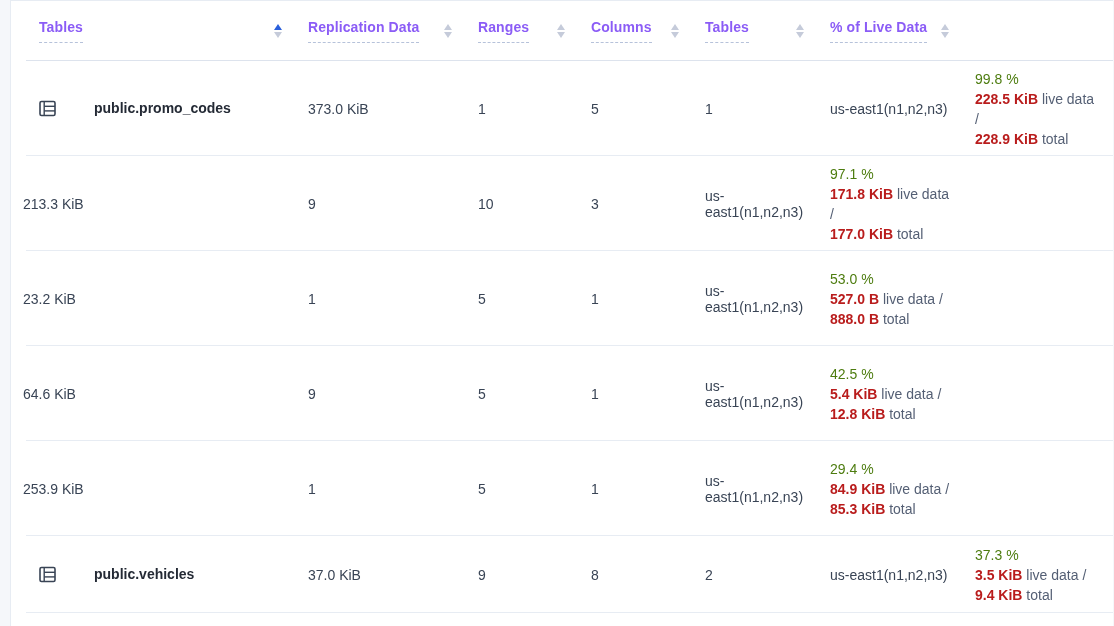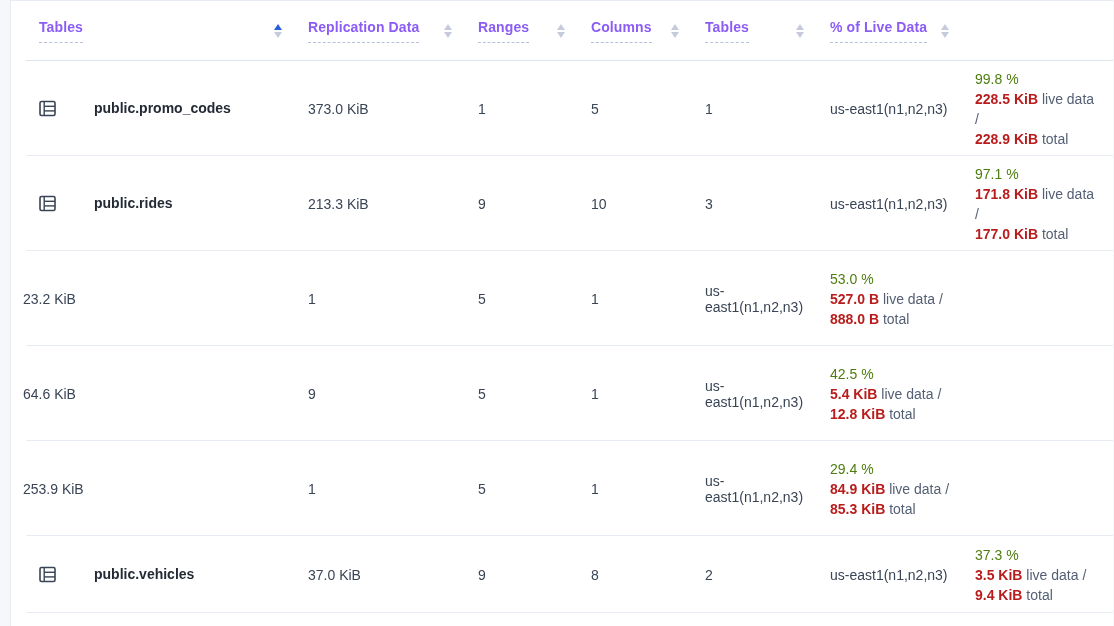--- a/index.html
+++ b/index.html
@@ -112,31 +112,20 @@
       <div class="live-line">
         <span class="val">228.5 KiB</span> <span class="suffix">live data /</span>
       </div>
       <div class="live-line">
         <span class="val">228.9 KiB</span> <span class="suffix">total</span>
       </div>
     </div>
   </div>
 
   <div class="tr grid">
-    <div class="td td-name">
-      <span class="tbl-icon">
-        <svg width="17" height="17" viewBox="0 0 17 17" fill="none" xmlns="http://www.w3.org/2000/svg">
-          <rect x="1" y="1.5" width="15" height="14" rx="1.5" stroke="#394455" stroke-width="1.6"></rect>
-          <line x1="5.2" y1="1.5" x2="5.2" y2="15.5" stroke="#394455" stroke-width="1.4"></line>
-          <line x1="5.2" y1="6.3" x2="16" y2="6.3" stroke="#394455" stroke-width="1.4"></line>
-          <line x1="5.2" y1="10.9" x2="16" y2="10.9" stroke="#394455" stroke-width="1.4"></line>
-        </svg>
-      </span>
-      <span class="name">public.rides</span>
-    </div>
     <div class="td">213.3 KiB</div>
     <div class="td">9</div>
     <div class="td">10</div>
     <div class="td">3</div>
     <div class="td">us-east1(n1,n2,n3)</div>
     <div class="td td-live">
       <div class="live-line pct">97.1 %</div>
       <div class="live-line">
         <span class="val">171.8 KiB</span> <span class="suffix">live data /</span>
       </div>

